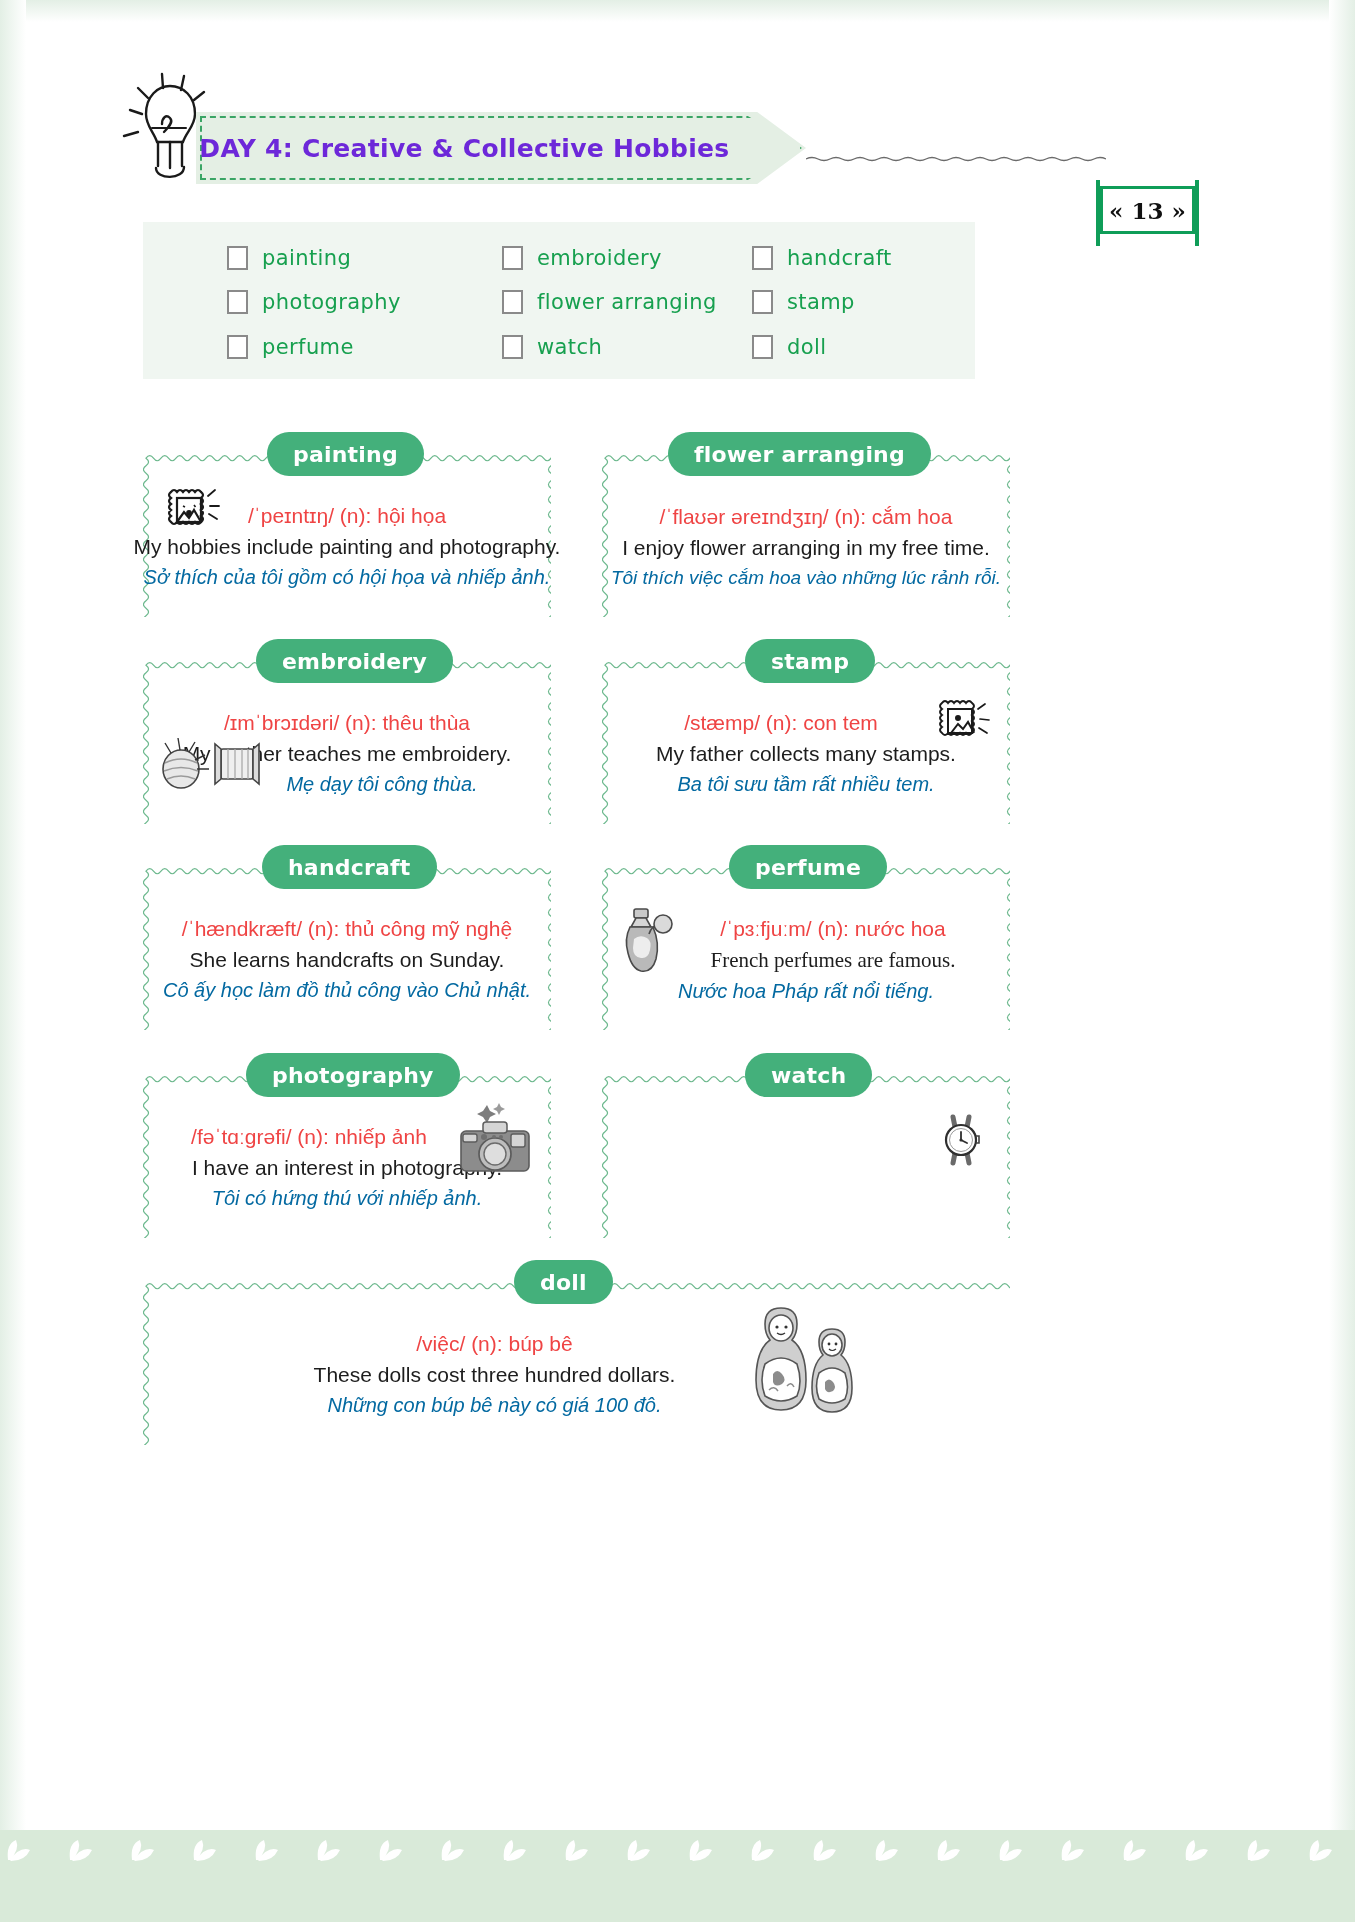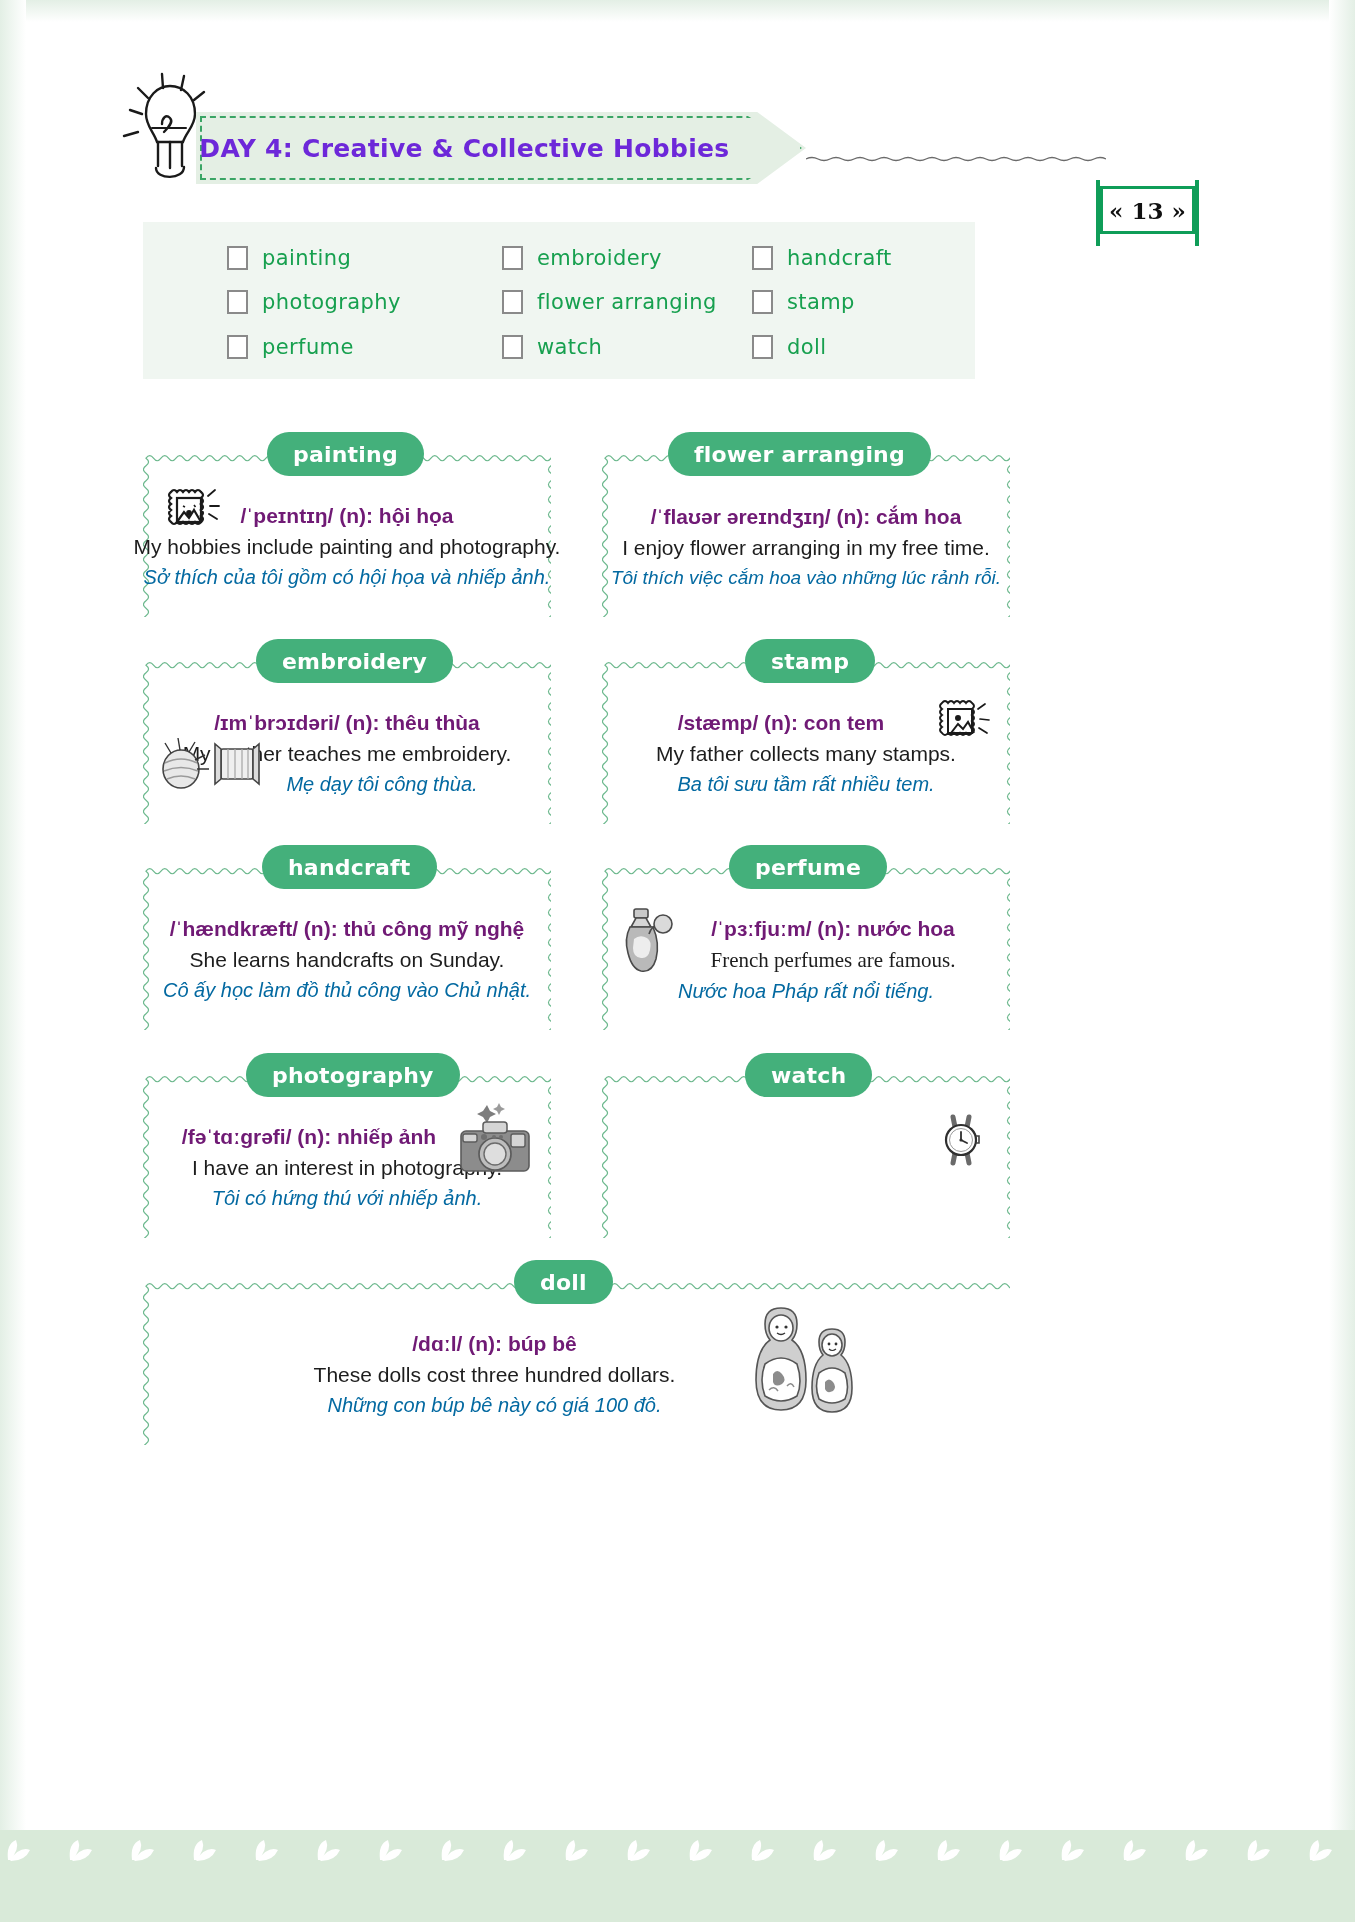--- a/index.html
+++ b/index.html
@@ -139,24 +139,23 @@
     font-family: "DejaVu Sans", sans-serif;
     font-weight: 700;
     font-size: 22px;
     letter-spacing: 0.2px;
     white-space: nowrap;
     z-index: 4;
   }
   .line-phon {
     font-family: "Liberation Sans", sans-serif;
     font-size: 21px;
-    color: #701a75;
+    color: #ef4444;
     text-align: center;
     white-space: nowrap;
-    font-weight: bold;
   }
   .line-en {
     font-family: "Liberation Sans", sans-serif;
     font-size: 21px;
     color: #1d1d1d;
     text-align: center;
     white-space: nowrap;
   }
   .line-vi {
     font-family: Liberation Sans, sans-serif;
@@ -456,21 +455,21 @@
           <ellipse cx="97" cy="45" rx="10" ry="11" fill="#ffffff"></ellipse>
           <circle cx="94" cy="44" r="1.4" fill="#333" stroke="none"></circle>
           <circle cx="101" cy="44" r="1.4" fill="#333" stroke="none"></circle>
           <path d="M94 49 q3 3 7 0" fill="none" stroke="#333" stroke-width="1.2"></path>
           <path d="M84 73 q13 -10 26 0 q5 15 0 26 q-13 8 -26 0 q-5 -13 0 -26 Z" fill="#ffffff"></path>
           <path d="M90 82 q4 -5 8 0 q4 5 0 9 q-6 3 -8 -2 Z" fill="#8c8c8c" stroke="none"></path>
         </g>
       </svg>
     </div>
     <div class="card-inner" style="align-items:center; padding-right:180px;">
-      <div class="line-phon">/dɑːl/ (n): búp bê</div>
+      <div class="line-phon">/việc/ (n): búp bê</div>
       <div class="line-en">These dolls cost three hundred dollars.</div>
       <div class="line-vi">Những con búp bê này có giá 100 đô.</div>
     </div>
   </div>
 
 </div>
 
 <div class="footer">
   <svg class="footer-leaves" viewBox="0 0 1355 40" preserveAspectRatio="none">
     <g fill="#ffffff" id="leafgroup">

